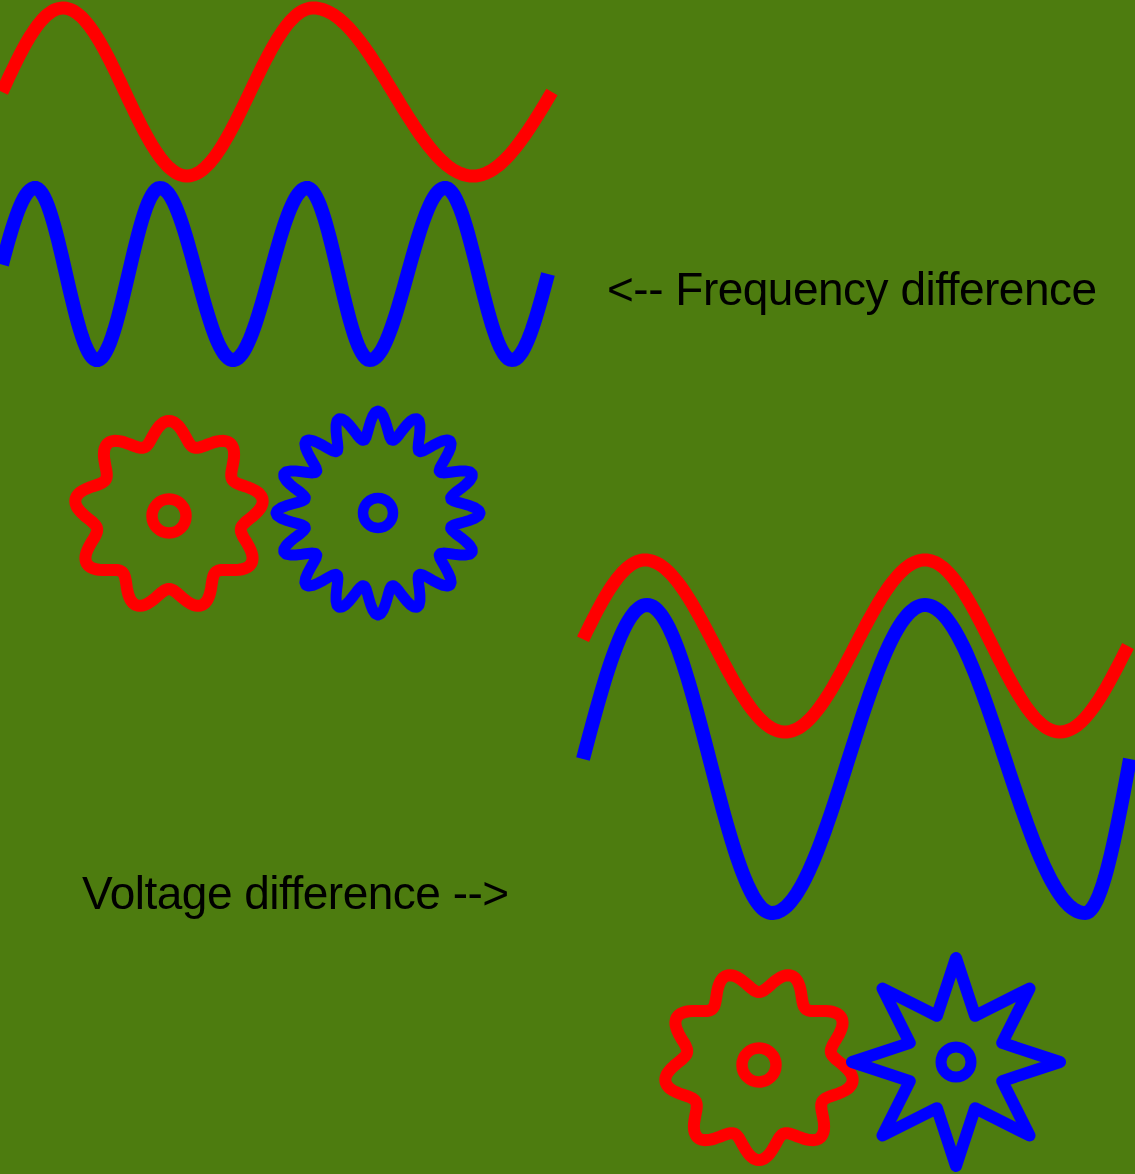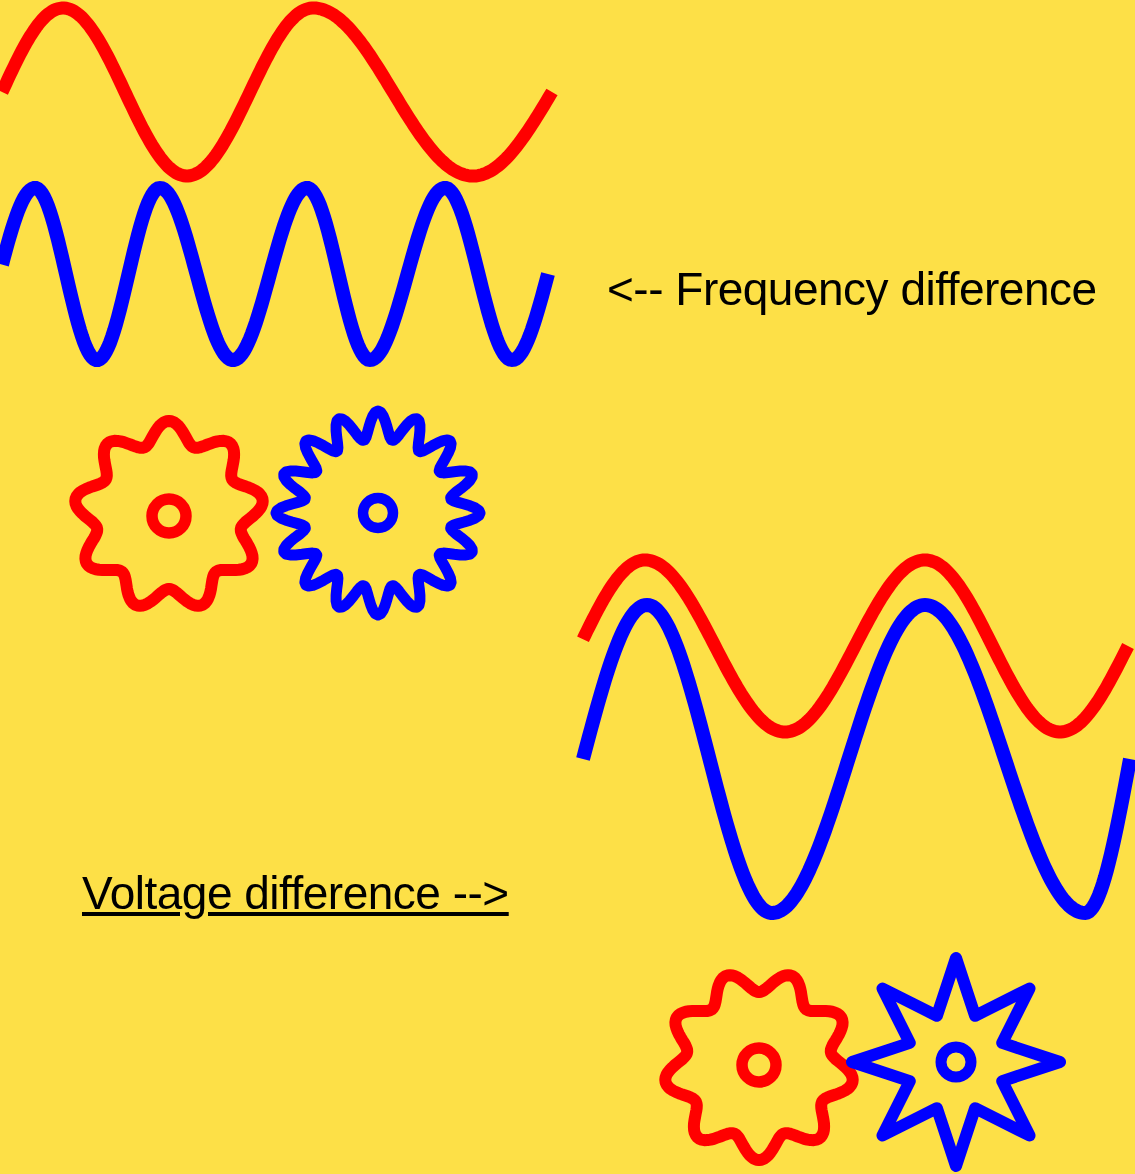--- a/index.html
+++ b/index.html
@@ -8,21 +8,21 @@
     background: #ffffff;
     width: 1135px;
     height: 1174px;
     overflow: hidden;
     font-family: "Liberation Sans", sans-serif;
   }
   .stage {
     position: relative;
     width: 1135px;
     height: 1174px;
-    background: #fde047;
+    background: #4d7c0f;
   }
   svg.diagram {
     position: absolute;
     left: 0;
     top: 0;
   }
   .label {
     position: absolute;
     font-size: 46px;
     line-height: 1.2;
@@ -48,15 +48,15 @@
       <path d="M480.0 513.0L478.8 510.4L475.2 507.9L470.0 505.8L464.1 504.0L458.3 502.4L453.7 501.0L451.1 499.5L450.7 497.6L452.6 495.1L456.2 492.0L461.0 488.4L465.8 484.5L469.8 480.5L472.1 476.9L472.2 474.0L470.1 472.0L465.9 471.1L460.3 471.1L454.0 471.7L448.1 472.5L443.4 472.9L440.3 472.5L439.2 470.9L440.0 467.9L442.3 463.7L445.3 458.5L448.2 453.0L450.4 447.8L451.1 443.6L450.1 440.9L447.4 439.9L443.2 440.6L438.0 442.8L432.5 445.7L427.3 448.7L423.1 451.0L420.1 451.8L418.5 450.7L418.1 447.6L418.5 442.9L419.3 437.0L419.9 430.7L419.9 425.1L419.0 420.9L417.0 418.8L414.1 418.9L410.5 421.2L406.5 425.2L402.6 430.0L399.0 434.8L395.9 438.4L393.4 440.3L391.5 439.9L390.0 437.3L388.6 432.7L387.0 426.9L385.2 421.0L383.1 415.8L380.6 412.2L378.0 411.0L375.4 412.2L372.9 415.8L370.8 421.0L369.0 426.9L367.4 432.7L366.0 437.3L364.5 439.9L362.6 440.3L360.1 438.4L357.0 434.8L353.4 430.0L349.5 425.2L345.5 421.2L341.9 418.9L339.0 418.8L337.0 420.9L336.1 425.1L336.1 430.7L336.7 437.0L337.5 442.9L337.9 447.6L337.5 450.7L335.9 451.8L332.9 451.0L328.7 448.7L323.5 445.7L318.0 442.8L312.8 440.6L308.6 439.9L305.9 440.9L304.9 443.6L305.6 447.8L307.8 453.0L310.7 458.5L313.7 463.7L316.0 467.9L316.8 470.9L315.7 472.5L312.6 472.9L307.9 472.5L302.0 471.7L295.7 471.1L290.1 471.1L285.9 472.0L283.8 474.0L283.9 476.9L286.2 480.5L290.2 484.5L295.0 488.4L299.8 492.0L303.4 495.1L305.3 497.6L304.9 499.5L302.3 501.0L297.7 502.4L291.9 504.0L286.0 505.8L280.8 507.9L277.2 510.4L276.0 513.0L277.2 515.6L280.8 518.1L286.0 520.2L291.9 522.0L297.7 523.6L302.3 525.0L304.9 526.5L305.3 528.4L303.4 530.9L299.8 534.0L295.0 537.6L290.2 541.5L286.2 545.5L283.9 549.1L283.8 552.0L285.9 554.0L290.1 554.9L295.7 554.9L302.0 554.3L307.9 553.5L312.6 553.1L315.7 553.5L316.8 555.1L316.0 558.1L313.7 562.3L310.7 567.5L307.8 573.0L305.6 578.2L304.9 582.4L305.9 585.1L308.6 586.1L312.8 585.4L318.0 583.2L323.5 580.3L328.7 577.3L332.9 575.0L335.9 574.2L337.5 575.3L337.9 578.4L337.5 583.1L336.7 589.0L336.1 595.3L336.1 600.9L337.0 605.1L339.0 607.2L341.9 607.1L345.5 604.8L349.5 600.8L353.4 596.0L357.0 591.2L360.1 587.6L362.6 585.7L364.5 586.1L366.0 588.7L367.4 593.3L369.0 599.1L370.8 605.0L372.9 610.2L375.4 613.8L378.0 615.0L380.6 613.8L383.1 610.2L385.2 605.0L387.0 599.1L388.6 593.3L390.0 588.7L391.5 586.1L393.4 585.7L395.9 587.6L399.0 591.2L402.6 596.0L406.5 600.8L410.5 604.8L414.1 607.1L417.0 607.2L419.0 605.1L419.9 600.9L419.9 595.3L419.3 589.0L418.5 583.1L418.1 578.4L418.5 575.3L420.1 574.2L423.1 575.0L427.3 577.3L432.5 580.3L438.0 583.2L443.2 585.4L447.4 586.1L450.1 585.1L451.1 582.4L450.4 578.2L448.2 573.0L445.3 567.5L442.3 562.3L440.0 558.1L439.2 555.1L440.3 553.5L443.4 553.1L448.1 553.5L454.0 554.3L460.3 554.9L465.9 554.9L470.1 554.0L472.2 552.0L472.1 549.1L469.8 545.5L465.8 541.5L461.0 537.6L456.2 534.0L452.6 530.9L450.7 528.4L451.1 526.5L453.7 525.0L458.3 523.6L464.1 522.0L470.0 520.2L475.2 518.1L478.8 515.6L480.0 513.0Z" fill="none" stroke="#0000ff" stroke-width="11" stroke-linejoin="round"></path>
       <circle cx="378" cy="513" r="15" fill="none" stroke="#0000ff" stroke-width="10.5"></circle>
       <path d="M843.0 1065.0L840.4 1062.9L837.9 1060.9L835.6 1059.0L833.7 1057.1L832.2 1055.4L831.2 1053.6L830.8 1051.7L830.9 1049.7L831.6 1047.6L832.6 1045.3L834.0 1042.8L835.7 1040.1L837.4 1037.2L839.0 1034.3L840.5 1031.2L841.6 1028.2L842.4 1025.2L842.6 1022.4L842.2 1019.8L841.3 1017.5L839.7 1015.5L837.7 1013.9L835.1 1012.7L832.2 1011.8L829.0 1011.3L825.6 1011.1L822.2 1011.0L818.9 1011.1L815.8 1011.1L812.9 1011.1L810.4 1010.9L808.2 1010.4L806.4 1009.5L805.0 1008.2L803.9 1006.4L803.1 1004.2L802.5 1001.7L802.0 998.7L801.5 995.6L801.0 992.3L800.3 988.9L799.4 985.7L798.2 982.7L796.8 980.1L795.0 978.0L793.0 976.4L790.7 975.5L788.2 975.2L785.5 975.5L782.8 976.3L780.0 977.7L777.2 979.5L774.5 981.6L771.9 983.7L769.4 985.9L767.1 987.9L764.9 989.6L762.9 990.9L760.9 991.7L759.0 992.0L757.1 991.7L755.1 990.9L753.1 989.6L750.9 987.9L748.6 985.9L746.1 983.7L743.5 981.6L740.8 979.5L738.0 977.7L735.2 976.3L732.5 975.5L729.8 975.2L727.3 975.5L725.0 976.4L723.0 978.0L721.2 980.1L719.8 982.7L718.6 985.7L717.7 988.9L717.0 992.3L716.5 995.6L716.0 998.7L715.5 1001.7L714.9 1004.2L714.1 1006.4L713.0 1008.2L711.6 1009.5L709.8 1010.4L707.6 1010.9L705.1 1011.1L702.2 1011.1L699.1 1011.1L695.8 1011.0L692.4 1011.1L689.0 1011.3L685.8 1011.8L682.9 1012.7L680.3 1013.9L678.3 1015.5L676.7 1017.5L675.8 1019.8L675.4 1022.4L675.6 1025.2L676.4 1028.2L677.5 1031.2L679.0 1034.3L680.6 1037.2L682.3 1040.1L684.0 1042.8L685.4 1045.3L686.4 1047.6L687.1 1049.7L687.2 1051.7L686.8 1053.6L685.8 1055.4L684.3 1057.1L682.4 1059.0L680.1 1060.9L677.6 1062.9L675.0 1065.0L672.5 1067.3L670.1 1069.7L668.1 1072.2L666.6 1074.7L665.6 1077.3L665.3 1079.8L665.6 1082.3L666.6 1084.6L668.2 1086.8L670.3 1088.8L672.9 1090.5L675.9 1092.0L679.0 1093.3L682.2 1094.5L685.3 1095.5L688.2 1096.5L690.7 1097.6L692.9 1098.7L694.6 1100.0L695.8 1101.5L696.5 1103.3L696.8 1105.4L696.7 1107.8L696.3 1110.6L695.7 1113.6L695.1 1116.8L694.5 1120.1L694.0 1123.5L693.9 1126.8L694.1 1129.9L694.7 1132.7L695.8 1135.2L697.3 1137.2L699.3 1138.7L701.7 1139.7L704.4 1140.2L707.4 1140.1L710.5 1139.6L713.8 1138.8L717.0 1137.7L720.1 1136.6L723.1 1135.4L725.9 1134.4L728.5 1133.6L730.7 1133.2L732.8 1133.3L734.6 1133.8L736.3 1134.9L737.8 1136.5L739.3 1138.6L740.7 1141.1L742.2 1143.8L743.8 1146.7L745.6 1149.7L747.5 1152.5L749.5 1155.0L751.8 1157.1L754.1 1158.7L756.5 1159.7L759.0 1160.0L761.5 1159.7L763.9 1158.7L766.2 1157.1L768.5 1155.0L770.5 1152.5L772.4 1149.7L774.2 1146.7L775.8 1143.8L777.3 1141.1L778.7 1138.6L780.2 1136.5L781.7 1134.9L783.4 1133.8L785.2 1133.3L787.3 1133.2L789.5 1133.6L792.1 1134.4L794.9 1135.4L797.9 1136.6L801.0 1137.7L804.2 1138.8L807.5 1139.6L810.6 1140.1L813.6 1140.2L816.3 1139.7L818.7 1138.7L820.7 1137.2L822.2 1135.2L823.3 1132.7L823.9 1129.9L824.1 1126.8L824.0 1123.5L823.5 1120.1L822.9 1116.8L822.3 1113.6L821.7 1110.6L821.3 1107.8L821.2 1105.4L821.5 1103.3L822.2 1101.5L823.4 1100.0L825.1 1098.7L827.3 1097.6L829.8 1096.5L832.7 1095.5L835.8 1094.5L839.0 1093.3L842.1 1092.0L845.1 1090.5L847.7 1088.8L849.8 1086.8L851.4 1084.6L852.4 1082.3L852.7 1079.8L852.4 1077.3L851.4 1074.7L849.9 1072.2L847.9 1069.7L845.5 1067.3L843.0 1065.0Z" fill="none" stroke="#ff0000" stroke-width="12" stroke-linejoin="round"></path>
       <circle cx="759" cy="1065" r="17" fill="none" stroke="#ff0000" stroke-width="11.5"></circle>
       <path d="M956.0 958.0L975.1 1015.8L1029.5 988.5L1002.2 1042.9L1060.0 1062.0L1002.2 1081.1L1029.5 1135.5L975.1 1108.2L956.0 1166.0L936.9 1108.2L882.5 1135.5L909.8 1081.1L852.0 1062.0L909.8 1042.9L882.5 988.5L936.9 1015.8Z" fill="none" stroke="#0000ff" stroke-width="12" stroke-linejoin="round"></path>
       <circle cx="956" cy="1062" r="15" fill="none" stroke="#0000ff" stroke-width="11"></circle>
     </svg>
 
   <div class="label label-frequency" style="color: rgb(0, 0, 0);">&lt;-- Frequency difference</div>
 
-  <div class="label label-voltage" style="color: rgb(0, 0, 0); text-decoration: underline;">Voltage difference --&gt;</div>
+  <div class="label label-voltage" style="color: rgb(0, 0, 0);">Voltage difference --&gt;</div>
 
 </div>
 
 </body></html>

